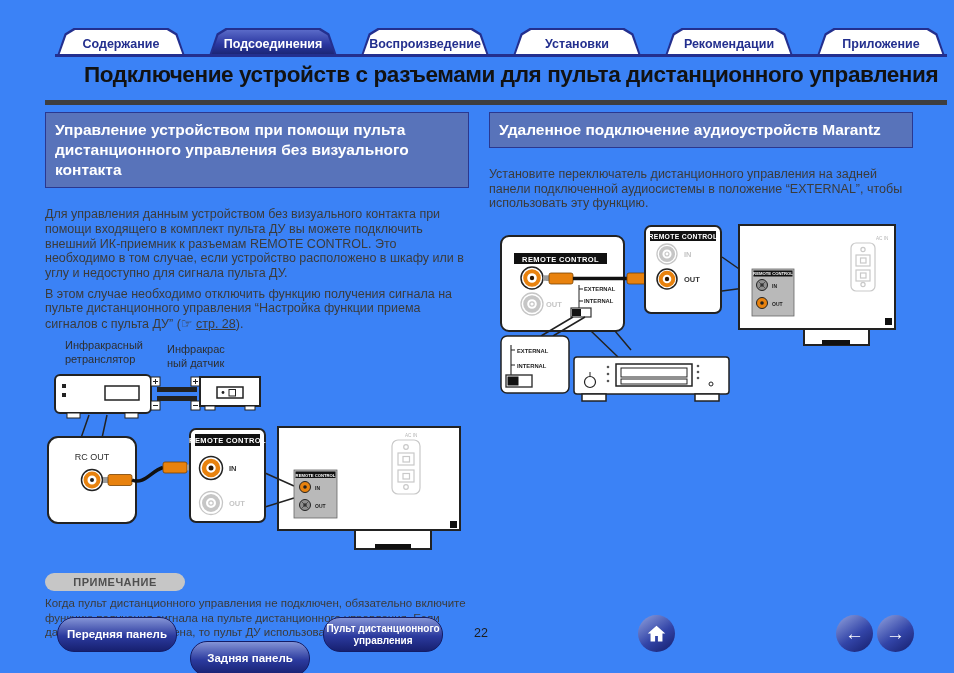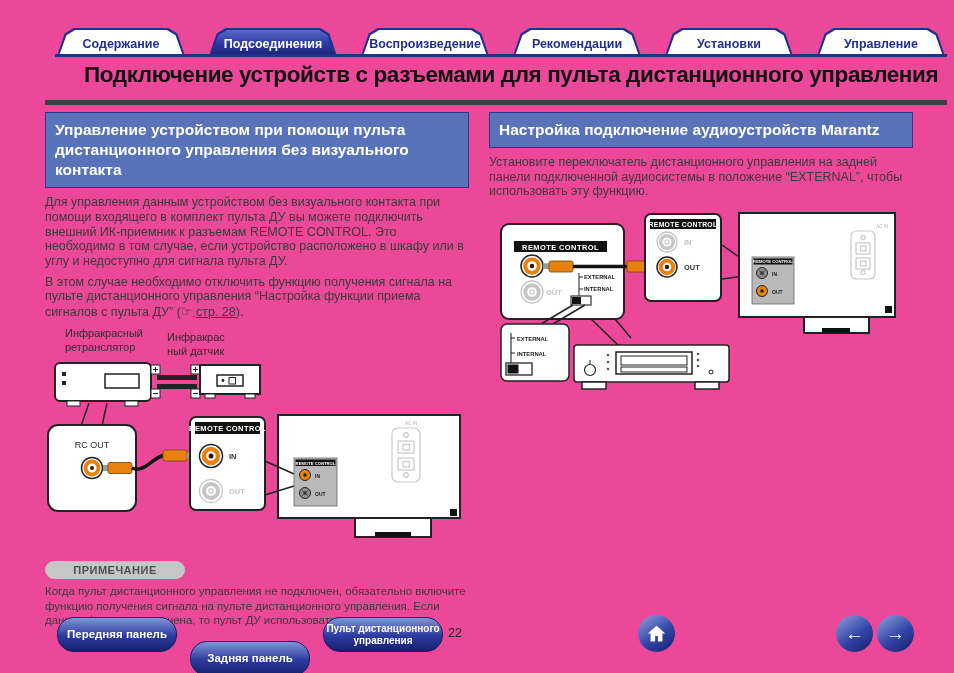--- a/index.html
+++ b/index.html
@@ -1,18 +1,18 @@
 <!DOCTYPE html>
 <html><head>
 <meta charset="utf-8">
 <style>
   * { box-sizing: border-box; }
   html,body { margin:0; padding:0; background:#fff; }
   .page {
-    position:relative; width:954px; height:673px; background:#ec4899; overflow:hidden;
+    position:relative; width:954px; height:673px; background:#3b82f6; overflow:hidden;
     font-family:"Liberation Sans", sans-serif;
   }
   
   .tabbar { position:absolute; left:57px; right:9px; top:28px; height:28px; display:flex; gap:24px; }
   .tab { position:relative; flex:1; height:28px; cursor:pointer; }
   .tab-shape { position:absolute; inset:0; background:#232f8e;
     clip-path:polygon(0 100%,6% 20%,13% 0,87% 0,94% 20%,100% 100%); }
   .tab-fill { position:absolute; left:2px; right:2px; top:2px; bottom:0; background:#fff;
     clip-path:polygon(0 100%,6% 20%,13% 0,87% 0,94% 20%,100% 100%); }
   .tab-label { position:absolute; inset:0; display:flex; align-items:center; justify-content:center;
@@ -21,21 +21,21 @@
   .tab.active .tab-label { color:#fff; }
   .tab-underline { position:absolute; left:55px; right:7px; top:54px; height:3px; background:#232f8e; }
   
   .page-title { position:absolute; left:45px; top:62px; width:905px; font-size:22.5px; font-weight:bold;
     color:#121212; letter-spacing:-0.4px; white-space:nowrap;margin-left:39px; }
   .title-rule { position:absolute; left:45px; right:7px; top:100px; height:5px; background:#3e3e3e; }
   
   .col { position:absolute; top:112px; width:424px; }
   .col-left { left:45px; } .col-right { left:489px; }
   .section-heading { background:#5873ba; border:1px solid #2a3890; color:#fff; font-weight:bold;
-    font-size:15.5px; line-height:1.3; padding:7px 9px; margin:0 0 7px; }
+    font-size:15.5px; line-height:1.3; padding:7px 9px; margin:0 0 19px; }
   p.body { font-size:12.5px; line-height:1.17; color:#3b3b3b; margin:0 0 6px; }
   .ref-icon { font-size:13px; }
   .ref-link { color:#3b3b3b; text-decoration:underline; cursor:pointer; }
   .note-badge { display:inline-block; background:#c6c6c6; color:#4f4f4f; font-weight:bold; font-size:11px;
     width:140px; text-align:center; padding:3px 0; border-radius:11px; margin:8px 0 5px; letter-spacing:0.5px; }
   .note-text { font-size:11.5px; line-height:1.25; color:#3b3b3b; margin:0; }
   .diag { display:block; margin-top:2px; }
   .diag-right { margin-top:12px; }
   
   .dlabel { font:11px "Liberation Sans",sans-serif; fill:#2e2e2e; }
@@ -56,21 +56,21 @@
   .plug { fill:#e8820e; stroke:#7a4200; stroke-width:0.8; }
   .tip { fill:#9c9c9c; }
   .faded { stroke:#c6c6c6; fill:none; }
   .ghost { stroke:#c9c9c9; fill:none; stroke-width:1.2; }
   
   .footer { position:absolute; left:0; top:615px; width:954px; height:46px; }
   .fbtn { position:absolute; top:2px; width:120px; height:35px; border-radius:17px; border:1px solid #131c66;
     background:linear-gradient(#8494d6,#2b3a9e 55%,#172070); color:#fff; font-weight:bold; font-size:11.5px;
     line-height:1.15; display:flex; align-items:center; justify-content:center; text-align:center; cursor:pointer; }
   .fbtn.small { font-size:10px; }
-  .page-num { position:absolute; left:448px; top:11px; width:40px; text-align:left; font-size:12.5px; color:#1d1d1d; }
+  .page-num { position:absolute; left:448px; top:11px; width:40px; text-align:right; font-size:12.5px; color:#1d1d1d; }
   .circle-btn { position:absolute; top:0; width:37px; height:37px; border-radius:50%;
     background:linear-gradient(145deg,#93a3de,#3345a8 55%,#141d6b); display:flex; align-items:center;
     justify-content:center; color:#fff; font-weight:bold; font-size:19px; cursor:pointer; }
 </style>
 </head>
 <body>
 
 <div class="page">
 
   <div class="tabbar">
@@ -85,31 +85,31 @@
       <span class="tab-label">Подсоединения</span>
     </div>
     <div class="tab">
       <span class="tab-shape"></span>
       <span class="tab-fill"></span>
       <span class="tab-label">Воспроизведение</span>
     </div>
     <div class="tab">
       <span class="tab-shape"></span>
       <span class="tab-fill"></span>
+      <span class="tab-label">Установки</span>
+    </div>
+    <div class="tab">
+      <span class="tab-shape"></span>
+      <span class="tab-fill"></span>
       <span class="tab-label">Рекомендации</span>
     </div>
     <div class="tab">
       <span class="tab-shape"></span>
       <span class="tab-fill"></span>
-      <span class="tab-label">Установки</span>
-    </div>
-    <div class="tab">
-      <span class="tab-shape"></span>
-      <span class="tab-fill"></span>
-      <span class="tab-label">Управление</span>
+      <span class="tab-label">Приложение</span>
     </div>
   </div>
   <div class="tab-underline"></div>
 
   <div class="page-title">Подключение устройств с разъемами для пульта дистанционного управления</div>
   <div class="title-rule"></div>
 
   <div class="col col-left">
     <div class="section-heading">Управление устройством при помощи пульта дистанционного управления без визуального контакта</div>
     <p class="body">Для управления данным устройством без визуального контакта при помощи входящего в комплект пульта ДУ вы можете подключить внешний ИК-приемник к разъемам REMOTE CONTROL. Это необходимо в том случае, если устройство расположено в шкафу или в углу и недоступно для сигнала пульта ДУ.</p>
@@ -216,21 +216,21 @@
           <rect x="358" y="136.5" width="6.5" height="5.5" class="ghost"></rect>
         </g>
       </g>
     </svg>
 
     <div class="note-badge">ПРИМЕЧАНИЕ</div>
     <p class="note-text">Когда пульт дистанционного управления не подключен, обязательно включите функцию получения сигнала на пульте дистанционного управления. Если данная функция отключена, то пульт ДУ использовать нельзя.</p>
   </div>
 
   <div class="col col-right">
-    <div class="section-heading">Настройка подключение аудиоустройств Marantz</div>
+    <div class="section-heading">Удаленное подключение аудиоустройств Marantz</div>
     <p class="body">Установите переключатель дистанционного управления на задней панели подключенной аудиосистемы в положение “EXTERNAL”, чтобы использовать эту функцию.</p>
 
     <svg class="diag diag-right" width="424" height="228" viewBox="0 0 424 228">
 
       <g>
         <rect x="12" y="13" width="123" height="95" rx="8" class="box2"></rect>
         <rect x="25" y="30" width="93" height="11" fill="#111"></rect>
         <text x="71.5" y="38.5" class="rc-label" text-anchor="middle">REMOTE CONTROL</text>
         <circle cx="43" cy="55" r="11" class="box15" stroke-width="1.3"></circle>
         <circle cx="43" cy="55" r="6.8" fill="none" stroke="#e8820e" stroke-width="4"></circle>

